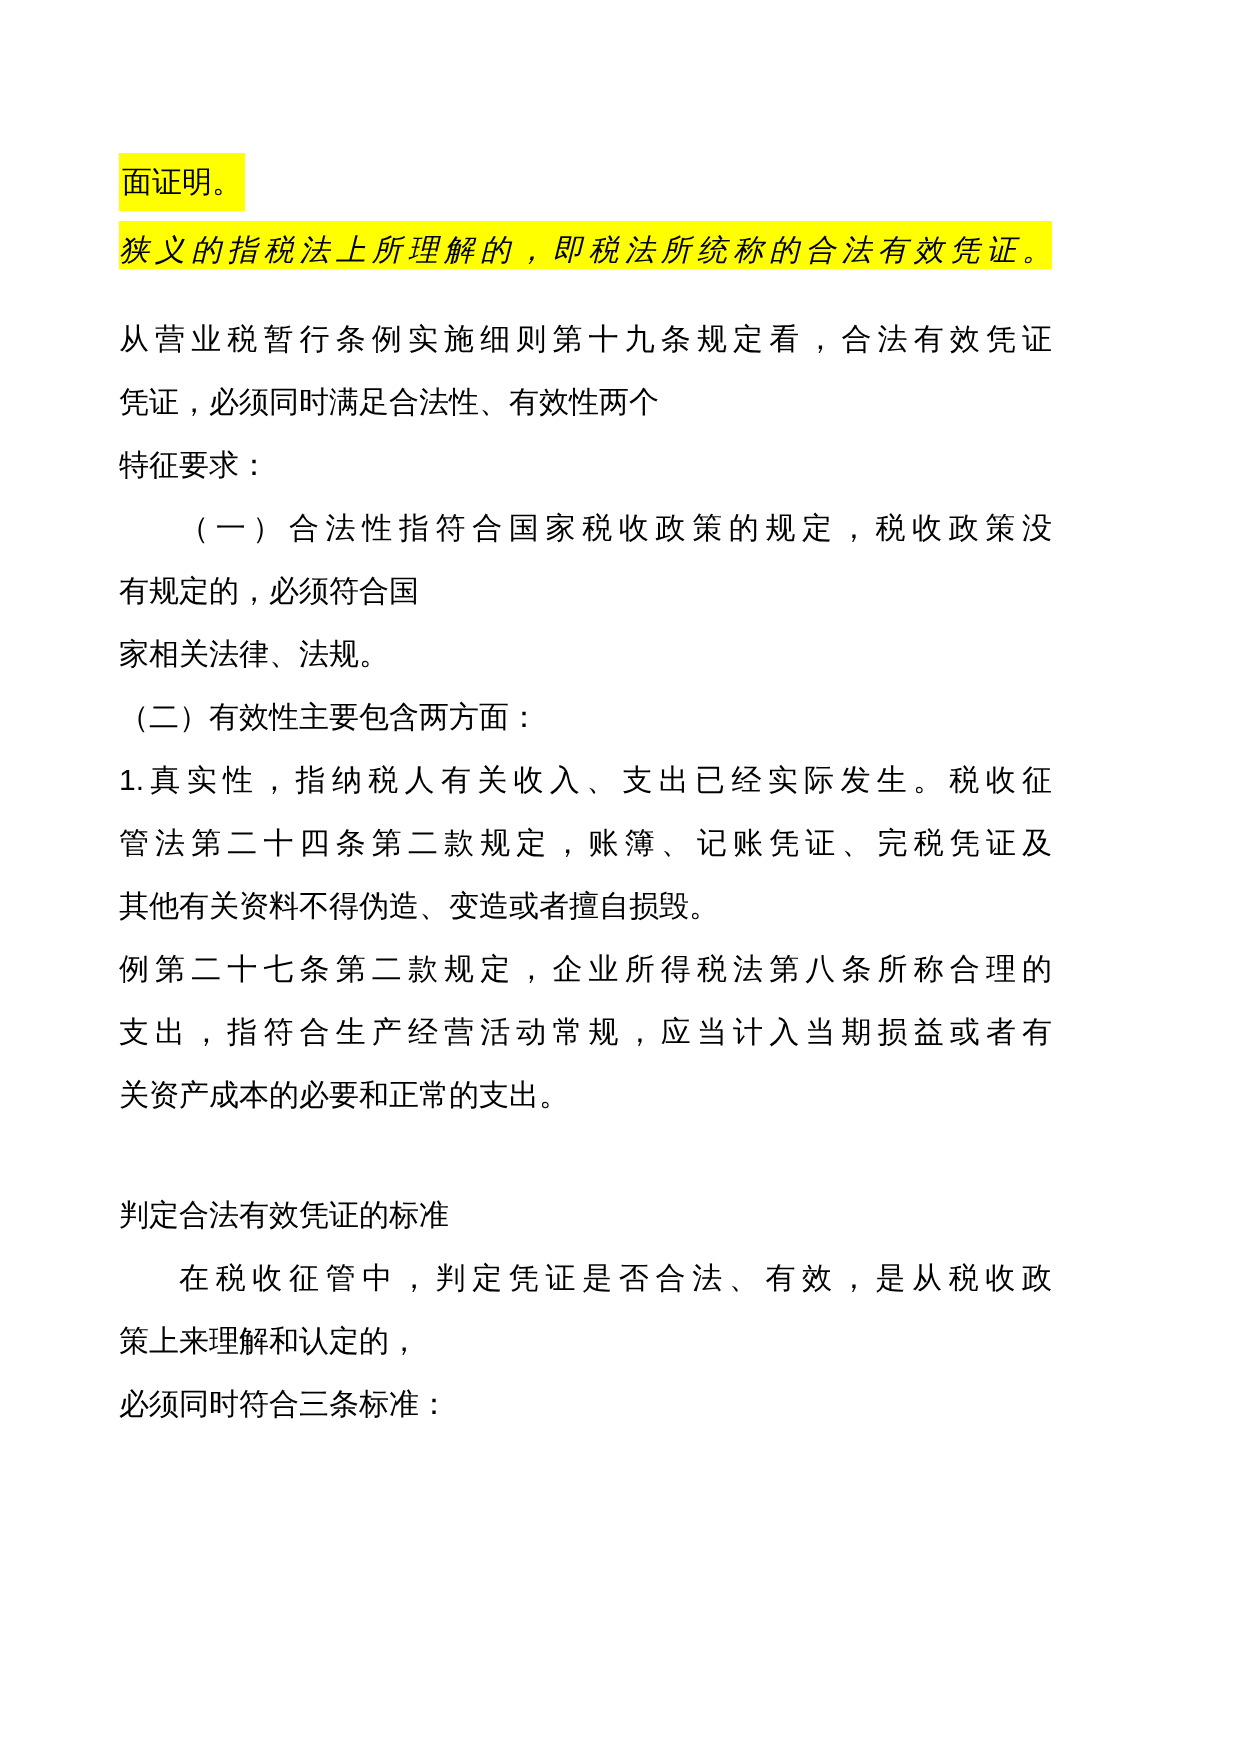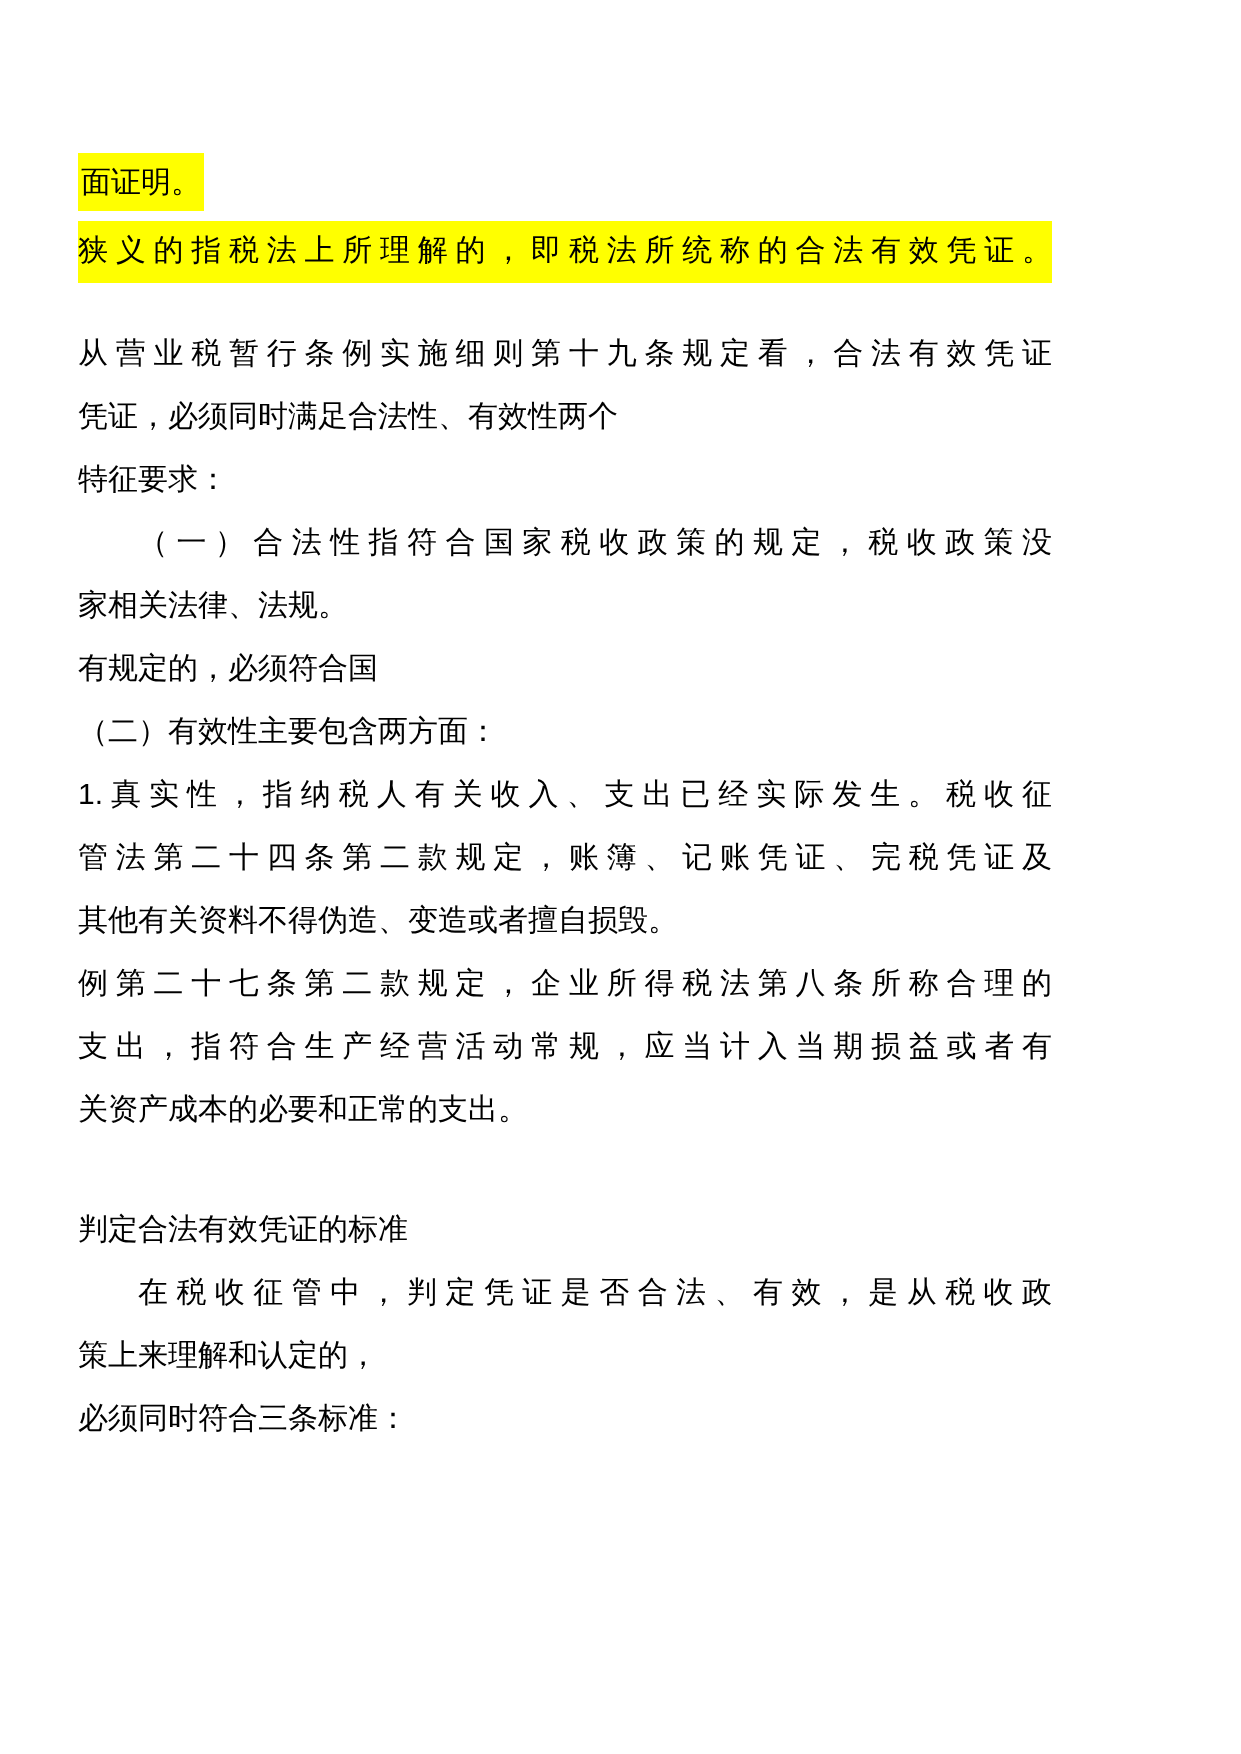--- a/index.html
+++ b/index.html
@@ -5,44 +5,45 @@
   html, body {
     margin: 0;
     padding: 0;
     background: #ffffff;
   }
   .page {
     position: relative;
     width: 1241px;
     height: 1754px;
     box-sizing: border-box;
-    padding: 153px 189px 0 78px;
+    padding: 153px 189px 0 119px;
     background: #ffffff;
     color: #000000;
     font-family: "Liberation Sans", sans-serif;
     font-size: 30px;
     overflow: hidden;
   }
   .hl-line-short {
     line-height: 58px;
     height: 58px;
     margin-bottom: 10px;
   }
   .hl-line-short .mark {
     display: inline-block;
     height: 58px;
     line-height: 58px;
     padding: 0 3px;
   }
   .hl-line-full {
     line-height: 58px;
-    height: 62px;
+    height: 48px;
     text-align: justify;
     text-align-last: justify;
     text-justify: inter-character;
+    font-style: italic;
   }
   .body-block {
     margin-top: 38px;
   }
   .line {
     line-height: 63px;
     min-height: 63px;
     white-space: nowrap;
   }
   .line.just {
@@ -67,22 +68,22 @@
     <span class="mark" style="background: rgb(255, 255, 0);">面证明。</span>
   </div>
 
   <div class="hl-line-full" style="background: rgb(255, 255, 0);">狭义的指税法上所理解的，即税法所统称的合法有效凭证。</div>
 
   <div class="body-block">
       <div class="line just">从营业税暂行条例实施细则第十九条规定看，合法有效凭证</div>
       <div class="line">凭证，必须同时满足合法性、有效性两个</div>
       <div class="line">特征要求：</div>
       <div class="line just indent">（一）合法性指符合国家税收政策的规定，税收政策没</div>
+      <div class="line">有规定的，必须符合国</div>
       <div class="line">家相关法律、法规。</div>
-      <div class="line">有规定的，必须符合国</div>
       <div class="line">（二）有效性主要包含两方面：</div>
       <div class="line just">1.真实性，指纳税人有关收入、支出已经实际发生。税收征</div>
       <div class="line just">管法第二十四条第二款规定，账簿、记账凭证、完税凭证及</div>
       <div class="line">其他有关资料不得伪造、变造或者擅自损毁。</div>
       <div class="line just">例第二十七条第二款规定，企业所得税法第八条所称合理的</div>
       <div class="line just">支出，指符合生产经营活动常规，应当计入当期损益或者有</div>
       <div class="line">关资产成本的必要和正常的支出。</div>
       <div class="line gap-before">判定合法有效凭证的标准</div>
       <div class="line just indent">在税收征管中，判定凭证是否合法、有效，是从税收政</div>
       <div class="line">策上来理解和认定的，</div>

